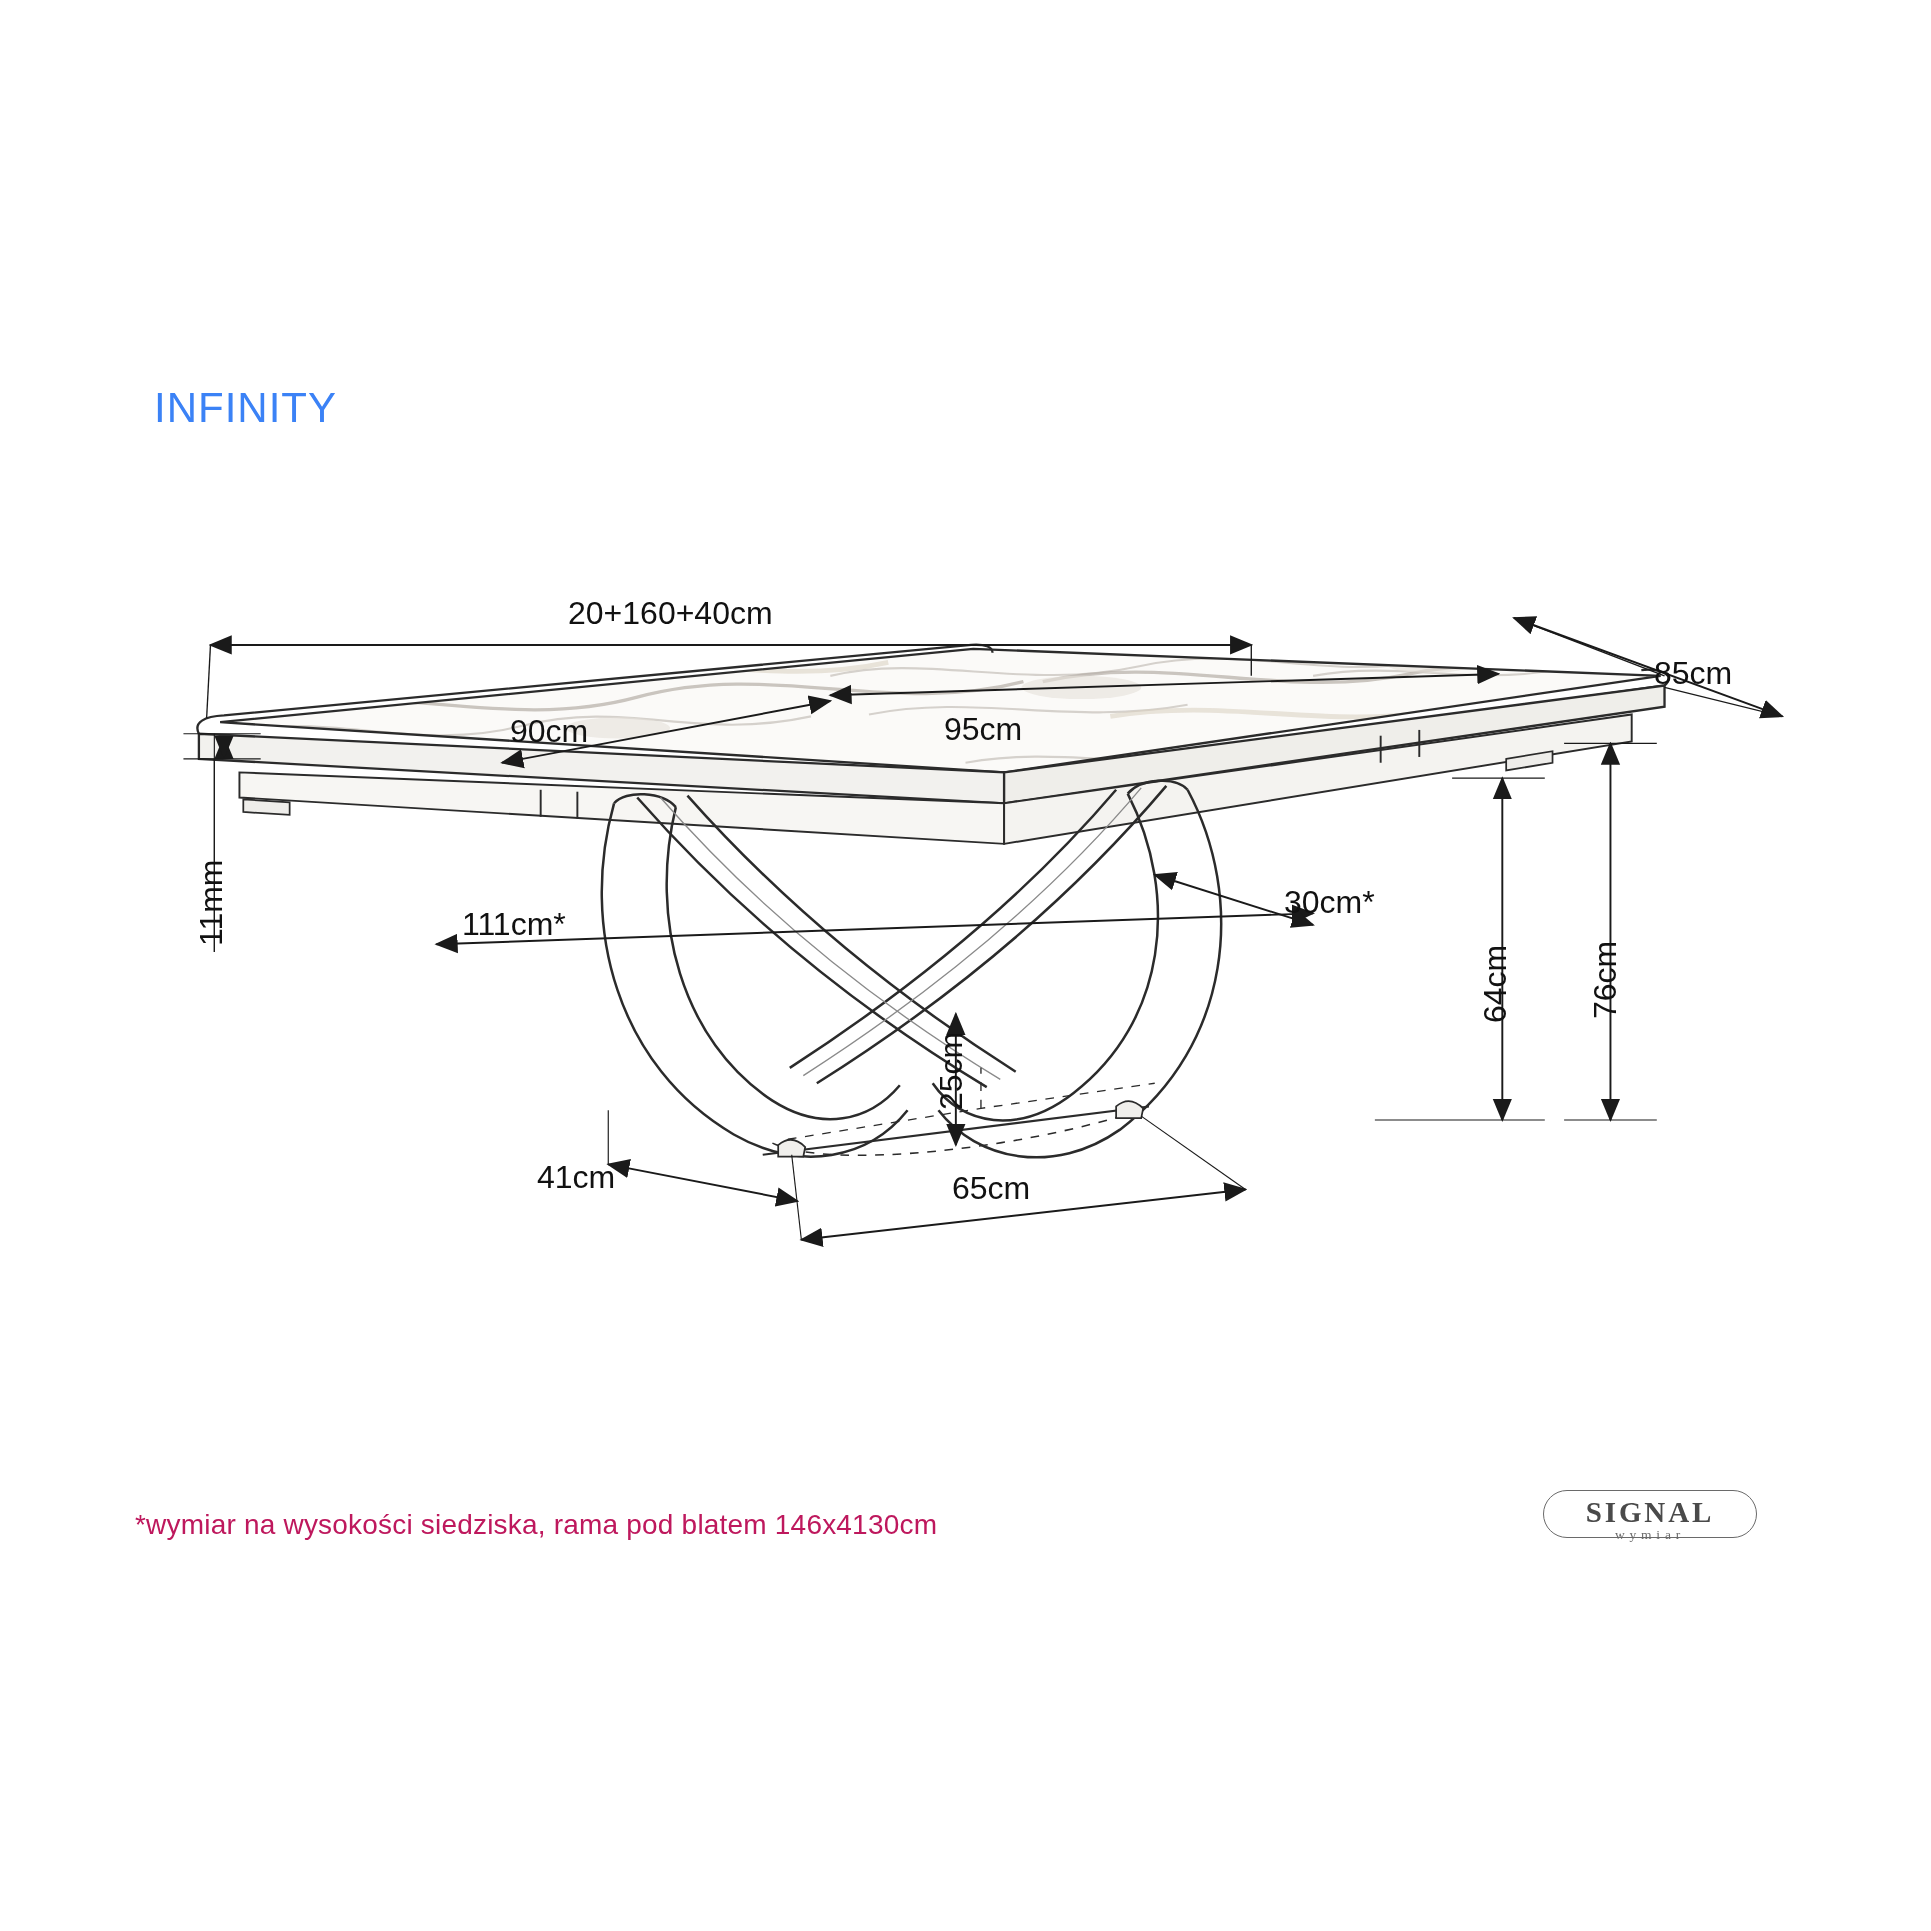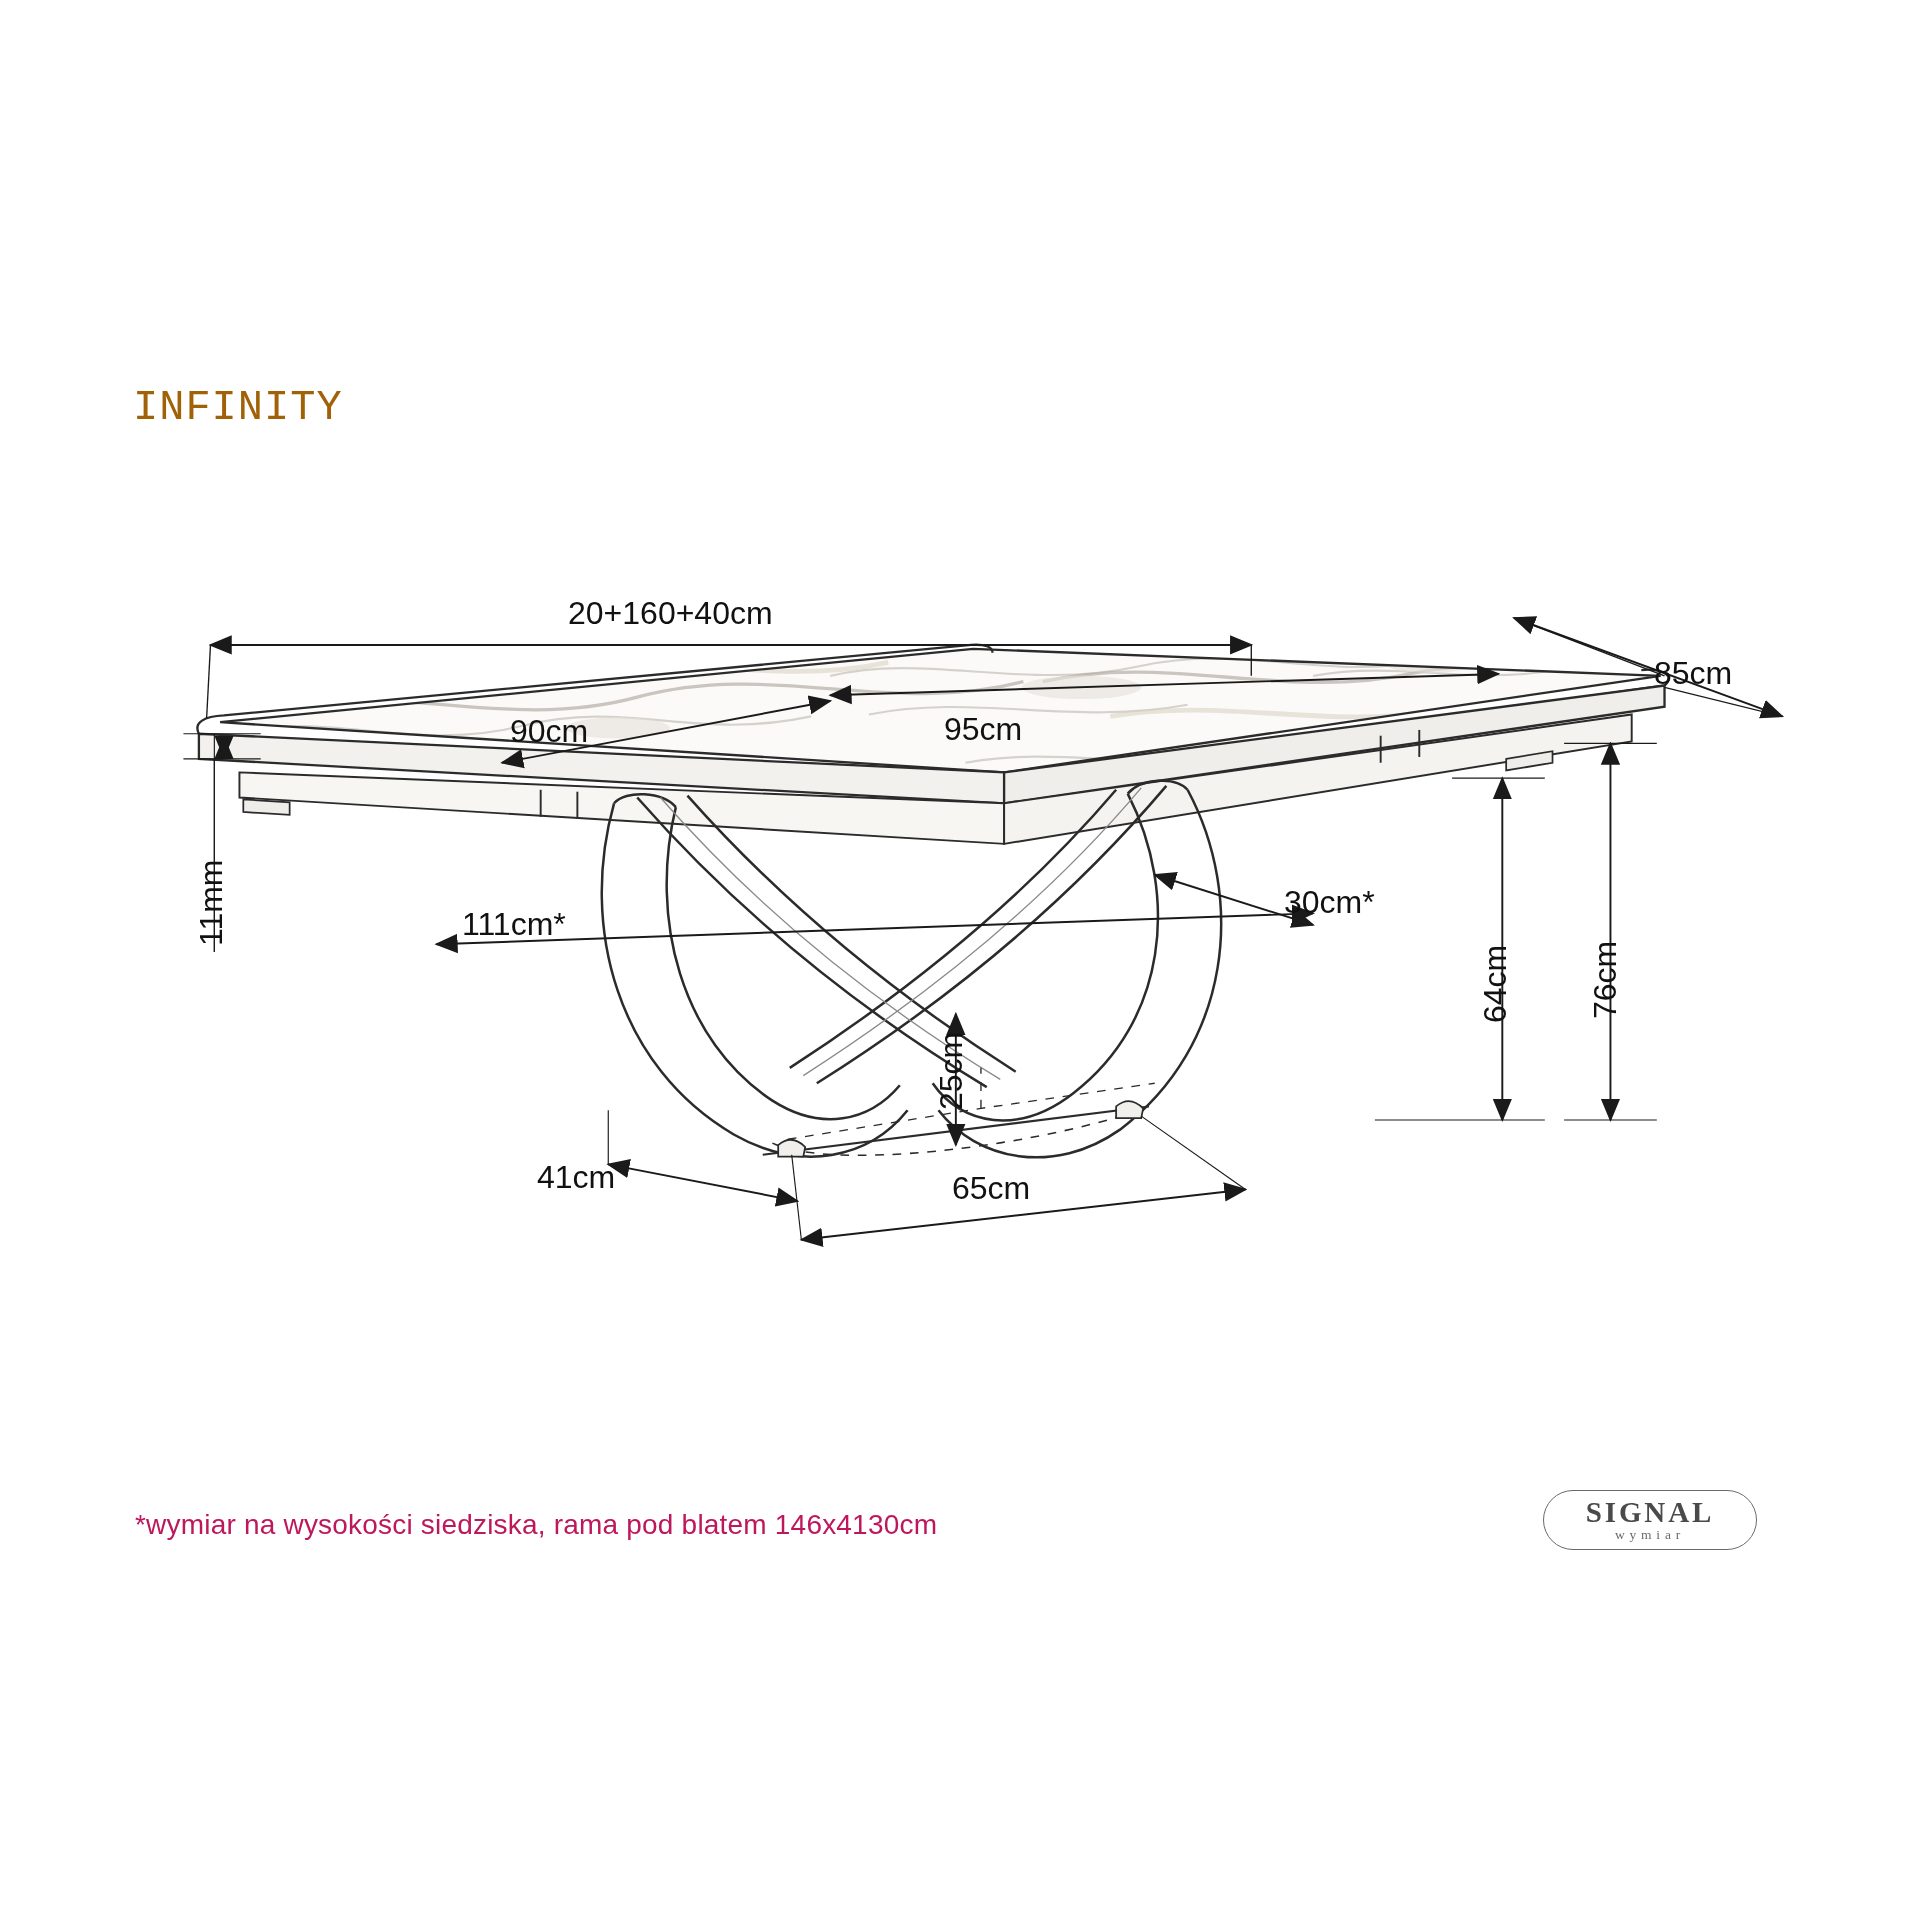--- a/index.html
+++ b/index.html
@@ -16,26 +16,26 @@
     overflow: hidden;
   }
   #canvas {
     position: absolute;
     inset: 0;
     width: 1931px;
     height: 1931px;
   }
   .product-title {
     position: absolute;
-    left: 133px;
+    left: 154px;
     top: 384px;
     font-size: 42px;
     letter-spacing: 1px;
-    color: #a16207;
-    font-family: Liberation Mono, monospace;
+    color: #3b82f6;
+    font-family: Liberation Sans, sans-serif;
   }
   .footnote {
     position: absolute;
     left: 135px;
     top: 1509px;
     font-size: 28px;
     color: #be185d;
     letter-spacing: 0.2px;
   }
   .dim-label {
@@ -47,21 +47,21 @@
   }
   .dim-label.vert {
     transform-origin: 0 0;
     transform: rotate(-90deg);
   }
   .logo-wrap {
     position: absolute;
     left: 1543px;
     top: 1490px;
     width: 214px;
-    height: 60px;
+    height: 48px;
   }
   .logo-box {
     position: absolute;
     inset: 0;
     border: 1.9px solid #6a6a6a;
     border-radius: 30px;
   }
   .logo-signal {
     position: absolute;
     left: 0;

